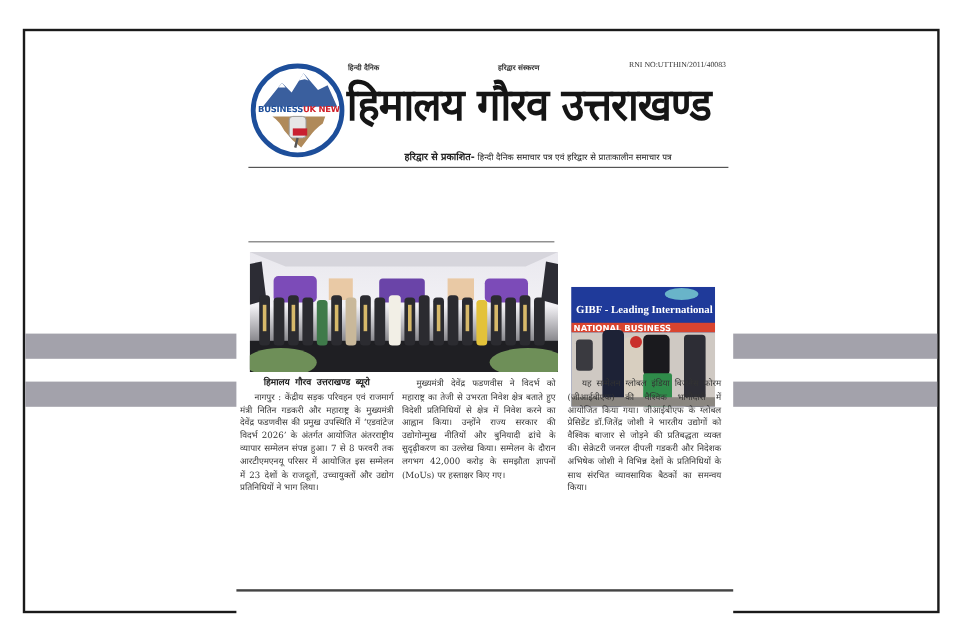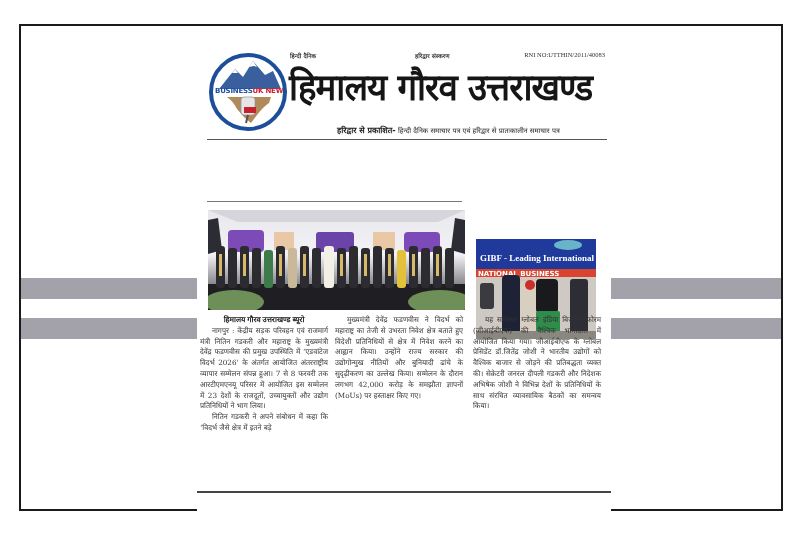--- a/index.html
+++ b/index.html
@@ -76,21 +76,21 @@
     
     .col {
       position: absolute; top: 279px; width: 128px; font-family: "DejaVu Serif", serif;
       font-size: 7.2px; line-height: 10.8px; color: #333; text-align: justify;
     }
     .col.c1 { left: 3px; }
     .col.c2 { left: 138px; }
     .col.c3 { left: 276px; width: 128px; }
     .col p { text-indent: 12px; }
     .col p.noindent { text-indent: 0; }
-    .byline { font-weight: bold; font-family: Liberation Serif, serif; font-size: 7.5px; text-align: center; color: #222; }
+    .byline { font-weight: bold; font-family: Liberation Mono, monospace; font-size: 7.5px; text-align: center; color: #222; }
     .rule-bottom {
       position: absolute; left: 0; top: 455px; width: 414px; height: 2px; background: #444;
     }
   </style>
 </head>
 <body>
 
 <div class="frame"></div>
 
 <div class="gray-bar" style="left:21px; top:278px; width:177px;"></div>
@@ -202,21 +202,20 @@
       <rect x="60" y="40" width="22" height="34" rx="4" fill="#1a1a1e"></rect>
       <rect x="60" y="72" width="24" height="28" rx="2" fill="#2f8c4a"></rect>
       <rect x="94" y="40" width="18" height="60" rx="3" fill="#2d2d35"></rect>
       <rect x="0" y="92" width="120" height="8" fill="#8a8680"></rect>
     </svg>
   </div>
 
   <div class="col c1">
     <div class="byline">हिमालय गौरव उत्तराखण्ड ब्यूरो</div>
     <p>नागपुर : केंद्रीय सड़क परिवहन एवं राजमार्ग मंत्री नितिन गडकरी और महाराष्ट्र के मुख्यमंत्री देवेंद्र फडणवीस की प्रमुख उपस्थिति में ‘एडवांटेज विदर्भ 2026’ के अंतर्गत आयोजित अंतरराष्ट्रीय व्यापार सम्मेलन संपन्न हुआ। 7 से 8 फरवरी तक आरटीएमएनयू परिसर में आयोजित इस सम्मेलन में 23 देशों के राजदूतों, उच्चायुक्तों और उद्योग प्रतिनिधियों ने भाग लिया।</p>
-    <p>नितिन गडकरी ने अपने संबोधन में कहा कि ‘विदर्भ जैसे क्षेत्र में इतने बड़े</p>
   </div>
 
   <div class="col c2">
     <p>मुख्यमंत्री देवेंद्र फडणवीस ने विदर्भ को महाराष्ट्र का तेजी से उभरता निवेश क्षेत्र बताते हुए विदेशी प्रतिनिधियों से क्षेत्र में निवेश करने का आह्वान किया। उन्होंने राज्य सरकार की उद्योगोन्मुख नीतियों और बुनियादी ढांचे के सुदृढ़ीकरण का उल्लेख किया। सम्मेलन के दौरान लगभग 42,000 करोड़ के समझौता ज्ञापनों (MoUs) पर हस्ताक्षर किए गए।</p>
   </div>
 
   <div class="col c3">
     <p>यह सम्मेलन ग्लोबल इंडिया बिजनेस फोरम (जीआईबीएफ) की वैश्विक भागीदारी में आयोजित किया गया। जीआईबीएफ के ग्लोबल प्रेसिडेंट डॉ.जितेंद्र जोशी ने भारतीय उद्योगों को वैश्विक बाजार से जोड़ने की प्रतिबद्धता व्यक्त की। सेक्रेटरी जनरल दीपली गडकरी और निदेशक अभिषेक जोशी ने विभिन्न देशों के प्रतिनिधियों के साथ संरचित व्यावसायिक बैठकों का समन्वय किया।</p>
   </div>
 

